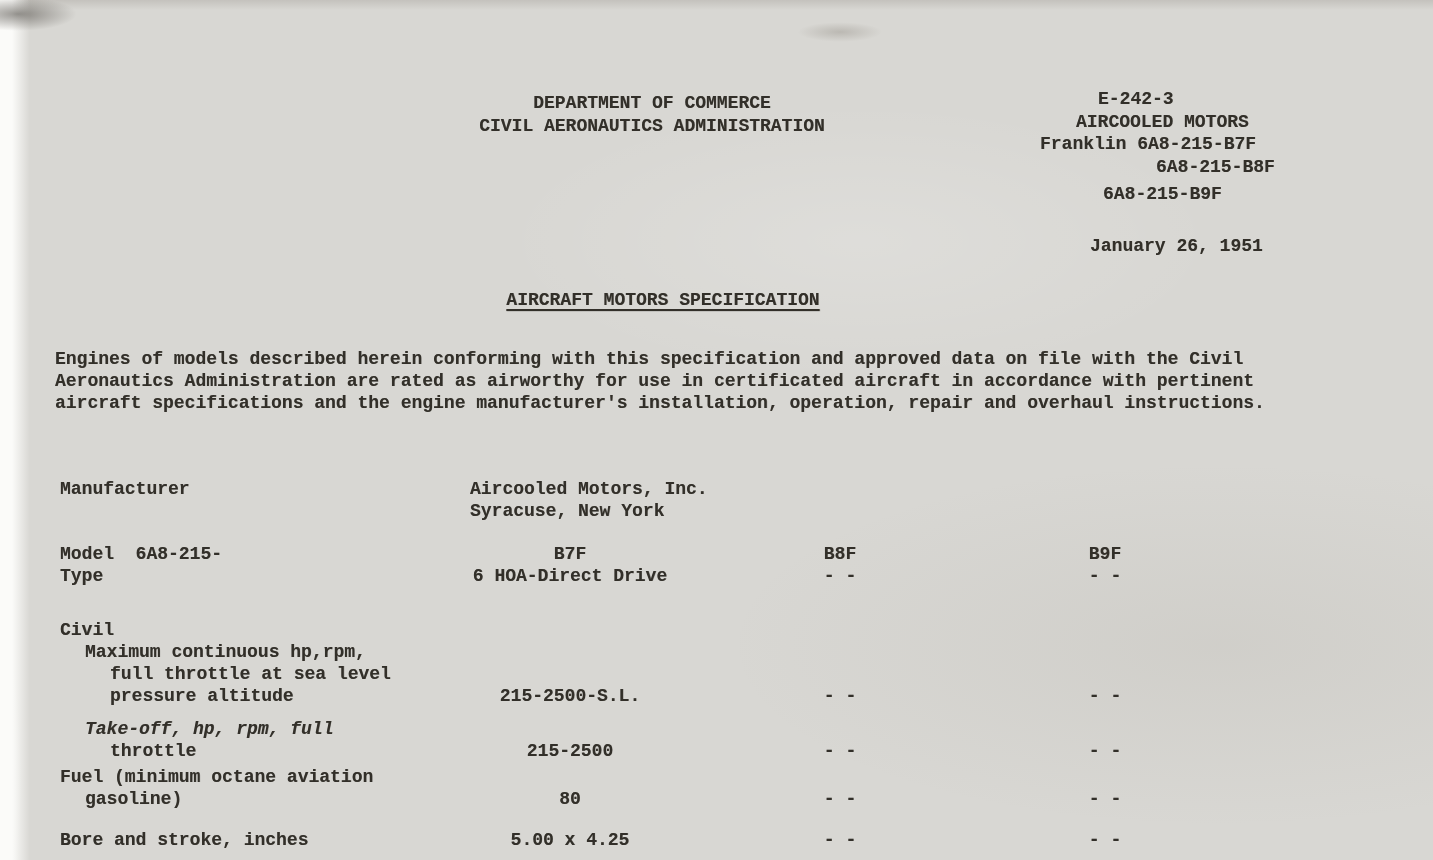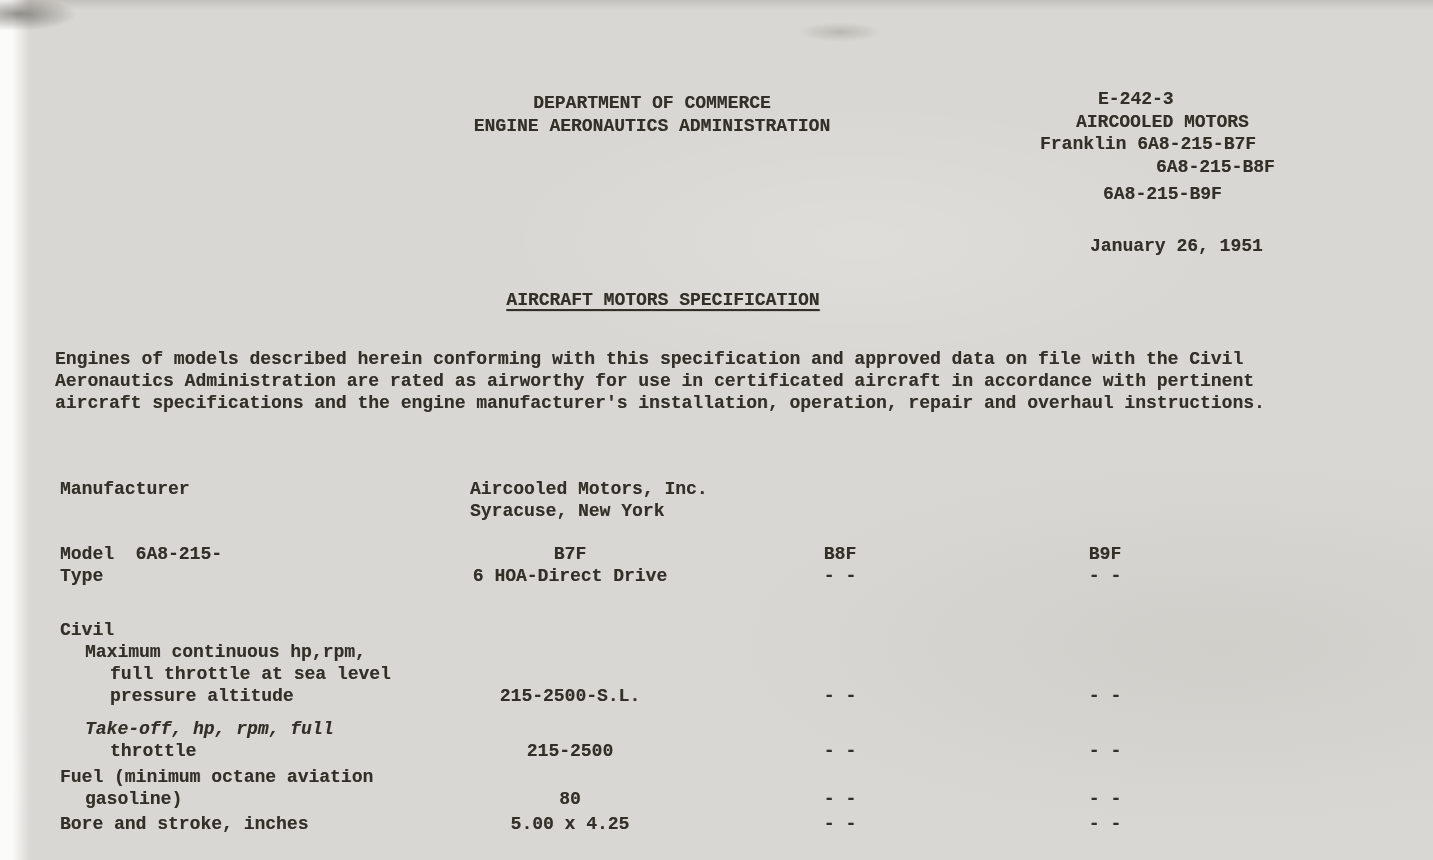--- a/index.html
+++ b/index.html
@@ -44,30 +44,30 @@
   .ind1{padding-left:25px;}
   .ind2{padding-left:50px;}
   .c-v{text-align:center;white-space:pre;}
   .c-v1{width:260px;}
   .c-v2{width:280px;}
   .c-v3{width:250px;}
   .gap-model{margin-top:21px;}
   .gap-lg{margin-top:32px;}
   .gap-md{margin-top:11px;font-style:italic;}
   .gap-sm{margin-top:4px;}
-  .gap-xs{margin-top:3px;}
+  .gap-xs{margin-top:19px;}
 </style>
 </head>
 <body>
 
 <div class="page">
 
   <div class="abs agency">
     <div>DEPARTMENT OF COMMERCE</div>
-    <div>ENGINE AERONAUTICS ADMINISTRATION</div>
+    <div>CIVIL AERONAUTICS ADMINISTRATION</div>
   </div>
 
   <div class="abs refblock">
     <div class="ref-spec">E-242-3</div>
     <div class="ref-maker">AIRCOOLED MOTORS</div>
     <div class="ref-model-0">Franklin 6A8-215-B7F</div>
     <div class="ref-model-1">6A8-215-B8F</div>
     <div class="ref-model-2">6A8-215-B9F</div>
   </div>
 

